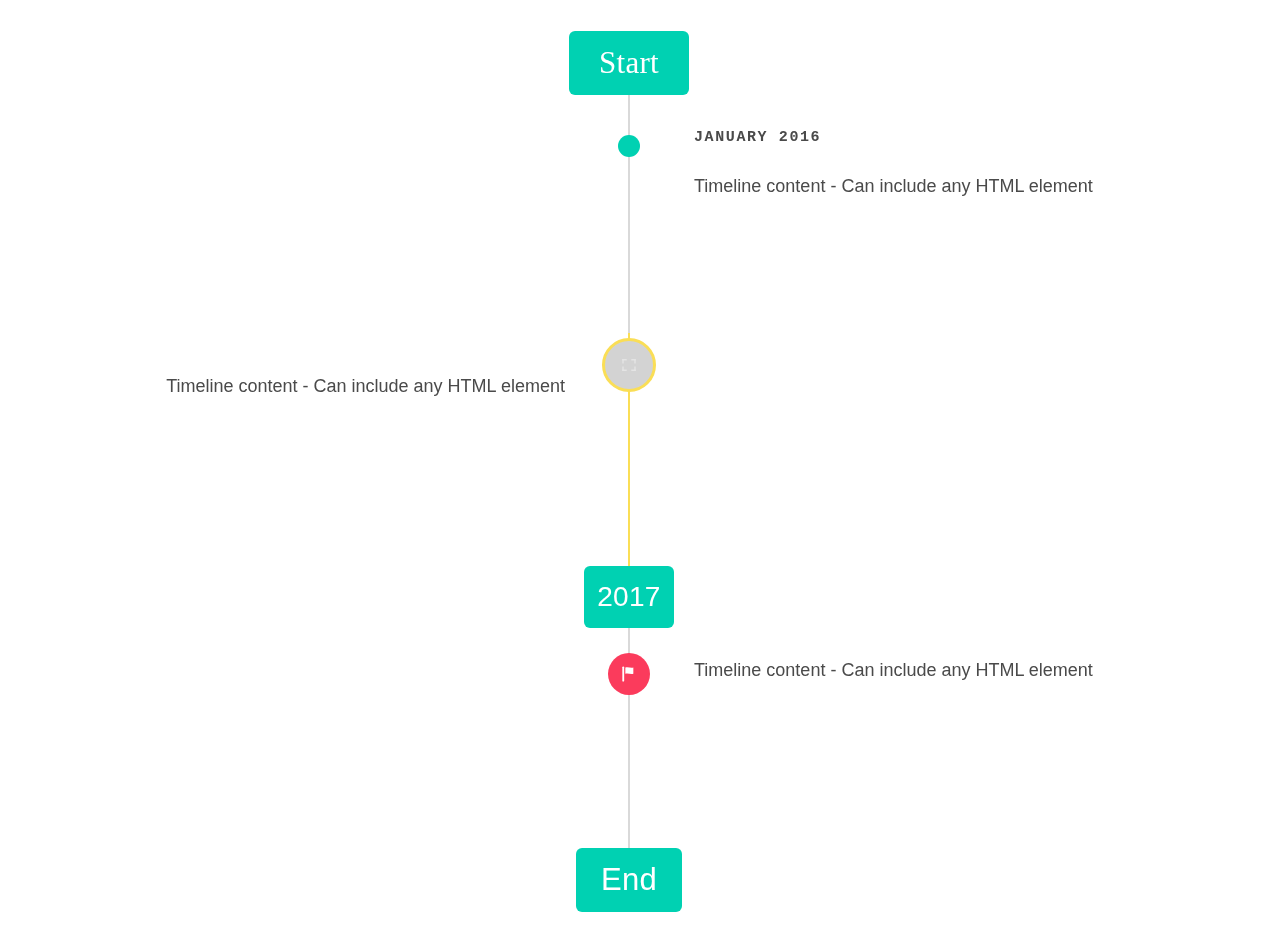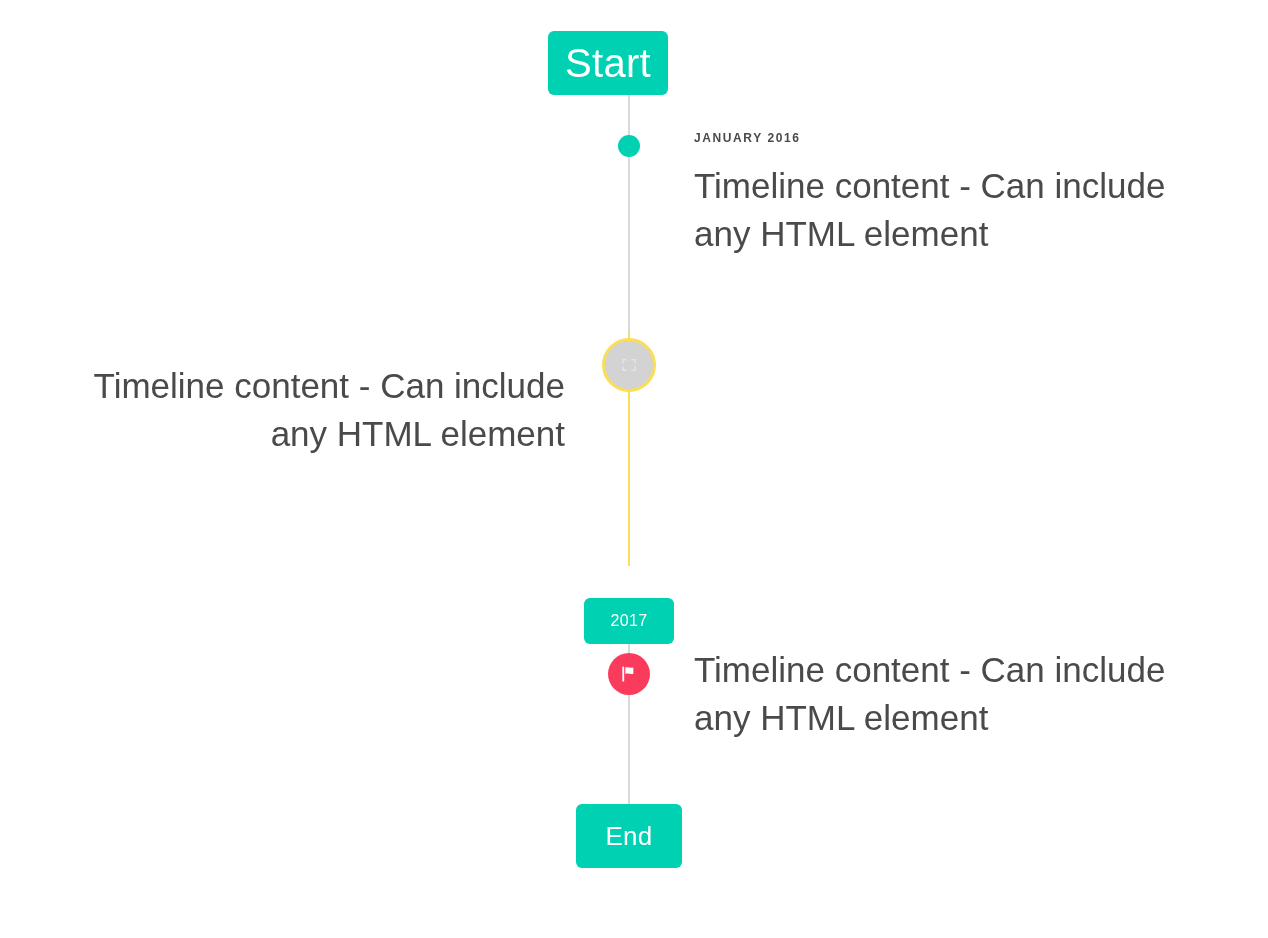--- a/index.html
+++ b/index.html
@@ -39,34 +39,34 @@
     border-radius: 6px;
     color: #ffffff;
     display: flex;
     align-items: center;
     justify-content: center;
     font-weight: 400;
     letter-spacing: 0.3px;
     user-select: none;
   }
   .badge-start {
-    left: 548px; top: 31px;
+    left: 569px; top: 31px;
     width: 120px; height: 64px;
-    font-size: 40px;
+    font-size: 31px;
+    font-family: Liberation Serif, serif;
   }
   .badge-mid {
     left: 584px; top: 566px;
-    width: 90px; height: 46px;
-    font-size: 16px;
-    margin-top: 32px;
+    width: 90px; height: 62px;
+    font-size: 28px;
   }
   .badge-end {
-    left: 576px; top: 804px;
+    left: 576px; top: 848px;
     width: 106px; height: 64px;
-    font-size: 26px;
+    font-size: 31px;
   }
 
   
   .item {
     position: absolute;
     width: 1268px;
     left: 0;
   }
   .item-jan    { top: 128px; }
   .item-feb    { top: 362px; }
@@ -86,31 +86,32 @@
   }
   
   .content-left {
     position: absolute;
     left: 40px;
     width: 525px;
     text-align: right;
   }
 
   .item-heading {
-    font-size: 12px;
+    font-size: 15px;
     font-weight: bold;
     letter-spacing: 1.6px;
     color: #4a4a4a;
     line-height: 20px;
     margin: 0 0 14px 0;
     text-transform: uppercase;
     white-space: nowrap;
+    font-family: Liberation Mono, monospace;
   }
   .item-body {
-    font-size: 35px;
+    font-size: 18px;
     font-weight: 400;
     color: #4a4a4a;
     line-height: 48px;
     margin: 0;
   }
 
   
   .marker {
     position: absolute;
     box-sizing: border-box;

